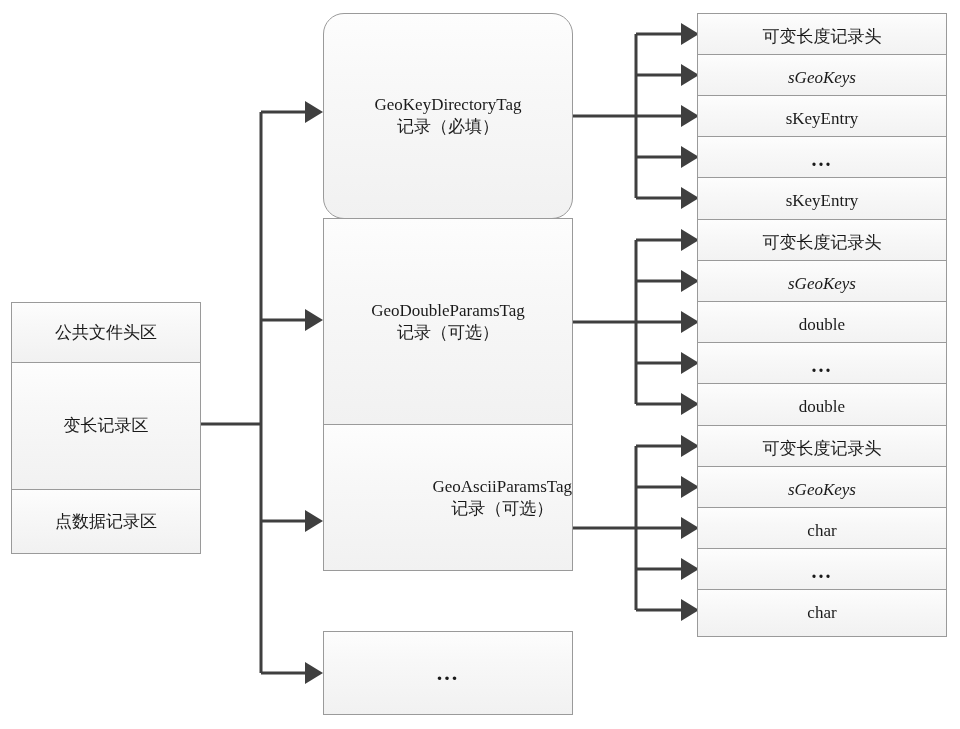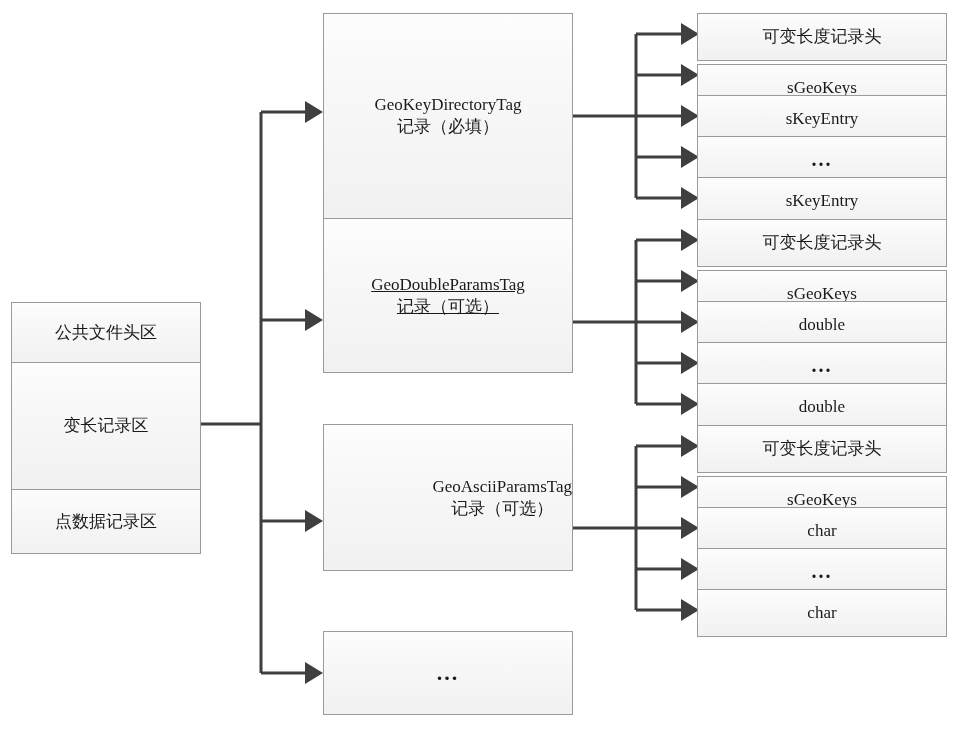--- a/index.html
+++ b/index.html
@@ -29,34 +29,34 @@
   
   #left-stack{position:absolute;left:11px;top:302px;width:190px;height:244px;}
   #left-stack .box{left:0;width:190px;font-size:17px;align-items:center;}
   #lb-0{top:0;height:61px;}
   #lb-1{top:60px;height:128px;}
   #lb-2{top:187px;height:65px;}
 
   
   #mid-stack{position:absolute;left:323px;top:13px;width:250px;height:702px;}
   #mid-stack .box{left:0;width:250px;font-size:17px;}
-  #mb-0{top:0;height:206px;}
-  #mb-1{top:205px;height:155px;text-decoration:underline;}
+  #mb-0{top:0;height:206px;border-radius:21px;}
+  #mb-1{top:205px;height:207px;}
   #mb-2{top:411px;height:147px;justify-content:flex-end;}
   #mb-3{top:618px;height:84px;}
   .ellipsis{font-size:22px;letter-spacing:2px;font-weight:bold;}
 
   
   .right-group{position:absolute;left:697px;width:250px;}
   .right-group .box{left:0;width:250px;height:48px;font-size:17px;}
   #rg-0{top:13px;}
   #rg-1{top:219px;}
   #rg-2{top:425px;}
   .rr-0{top:0;}
-  .rr-1{top:51px;}
+  .rr-1{top:41px;font-style:italic;}
   .rr-2{top:82px;}
   .rr-3{top:123px;}
   .rr-4{top:164px;}
   .r-ell{font-size:20px;letter-spacing:2px;font-weight:bold;}
 
   
   #wires{position:absolute;left:0;top:0;width:960px;height:729px;pointer-events:none;}
   .wire{stroke:#3f3f3f;stroke-width:3;fill:none;}
   .head{fill:#3f3f3f;}
 </style>

